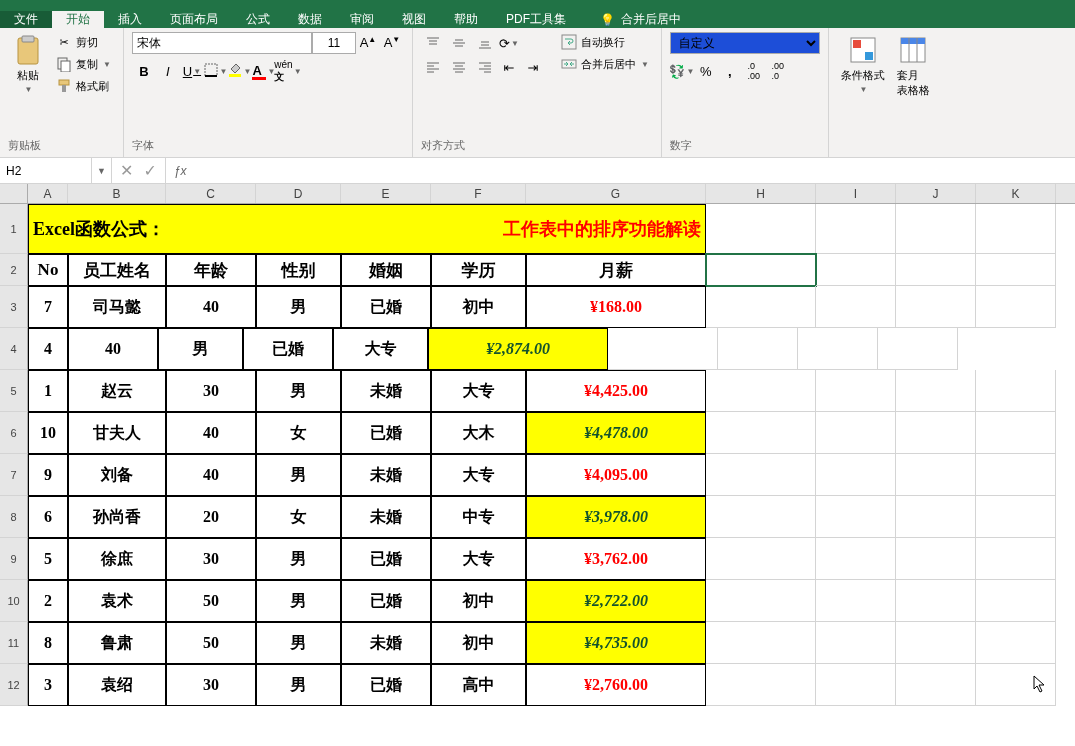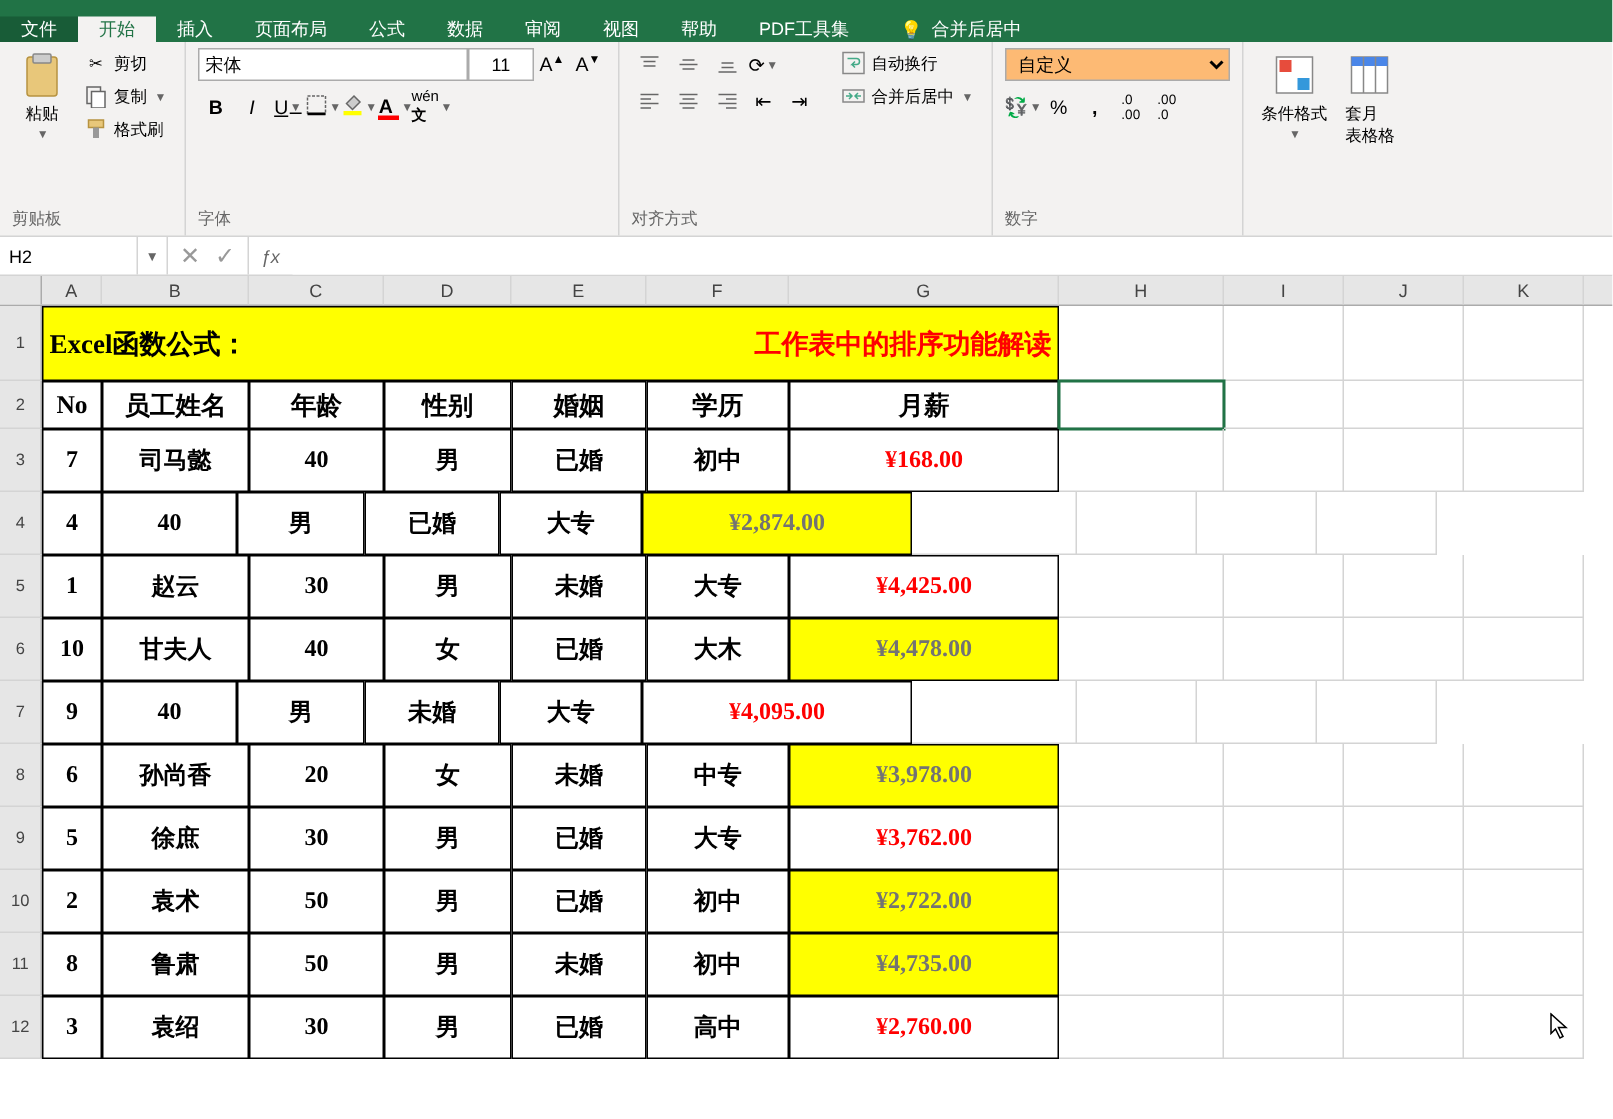--- a/index.html
+++ b/index.html
@@ -26,21 +26,21 @@
     
     .font-row { display: flex; gap: 0; }
     .font-select { width: 180px; height: 22px; font-size: 12px; border: 1px solid #ababab; background: #fff; padding: 0 4px; }
     .size-select { width: 44px; height: 22px; font-size: 12px; border: 1px solid #ababab; background: #fff; text-align: center; }
     .fmt-btn { width: 24px; height: 22px; display: inline-flex; align-items: center; justify-content: center; cursor: pointer; font-size: 13px; }
     .dd { font-size: 8px; color: #666; margin-left: 1px; }
     
     .align-grid { display: grid; grid-template-columns: repeat(3, 24px); grid-template-rows: repeat(2, 22px); gap: 2px; }
     .align-btn { display: flex; align-items: center; justify-content: center; cursor: pointer; }
     
-    .numfmt { width: 150px; height: 22px; border: 1px solid #ababab; background: #fdba74; padding: 0 4px; font-size: 12px; }
+    .numfmt { width: 150px; height: 22px; border: 1px solid #ababab; background: #1d4ed8; padding: 0 4px; font-size: 12px; }
     
     
     .fbar { display: flex; border-bottom: 1px solid #d4d4d4; height: 26px; align-items: stretch; background: #fff; }
     .namebox { width: 92px; border-right: 1px solid #d4d4d4; padding: 0 6px; font-size: 12px; display: flex; align-items: center; }
     .namebox-dd { width: 20px; display: flex; align-items: center; justify-content: center; border-right: 1px solid #d4d4d4; color: #666; font-size: 9px; }
     .fbar-controls { display: flex; align-items: center; padding: 0 8px; gap: 10px; color: #999; border-right: 1px solid #d4d4d4; }
     .fx { font-style: italic; color: #666; font-size: 12px; padding: 0 8px; display: flex; align-items: center; }
     .formula-in { flex: 1; border: none; outline: none; font-size: 12px; padding: 0 4px; }
     
     
@@ -56,21 +56,21 @@
     
     .wA { width: 40px; } .wB { width: 98px; } .wC { width: 90px; } .wD { width: 85px; } .wE { width: 90px; } .wF { width: 95px; } .wG { width: 180px; } .wH { width: 110px; } .wI { width: 80px; } .wJ { width: 80px; } .wK { width: 80px; }
     
     
     .titlecell { background: yellow; font-weight: bold; font-size: 18px; justify-content: space-between; border: 1px solid #000; font-family: SimSun, serif; }
     .titlecell .t1 { color: #000; }
     .titlecell .t2 { color: red; }
     .hdrcell { font-weight: bold; font-size: 17px; justify-content: center; border: 1px solid #000; font-family: SimSun, serif; }
     .datacell { font-weight: bold; font-size: 16px; justify-content: center; border: 1px solid #000; font-family: SimSun, serif; }
     .salary { color: red; }
-    .salary.alt { background: yellow; color: #737373; }
+    .salary.alt { background: yellow; color: #14532d; font-style: italic; }
     
     .cursor-arrow { position: absolute; width: 14px; height: 18px; pointer-events: none; }
   </style>
 </head>
 <body>
 
 <div class="tabs">
   <div class="tab dark">文件</div>
   <div class="tab active">开始</div>
   <div class="tab">插入</div>
@@ -424,20 +424,21 @@
         <div class="cell datacell wF">大木</div>
         <div class="cell datacell wG salary alt">¥4,478.00</div>
         <div class="cell wH"></div>
         <div class="cell wI"></div>
         <div class="cell wJ"></div>
         <div class="cell wK"></div>
       </div>
       <div class="row" style="height: 42px;">
         <div class="rowh">7</div>
         <div class="cell datacell wA">9</div>
+        <div class="cell datacell wB">刘备</div>
         <div class="cell datacell wC">40</div>
         <div class="cell datacell wD">男</div>
         <div class="cell datacell wE">未婚</div>
         <div class="cell datacell wF">大专</div>
         <div class="cell datacell wG salary ">¥4,095.00</div>
         <div class="cell wH"></div>
         <div class="cell wI"></div>
         <div class="cell wJ"></div>
         <div class="cell wK"></div>
       </div>

